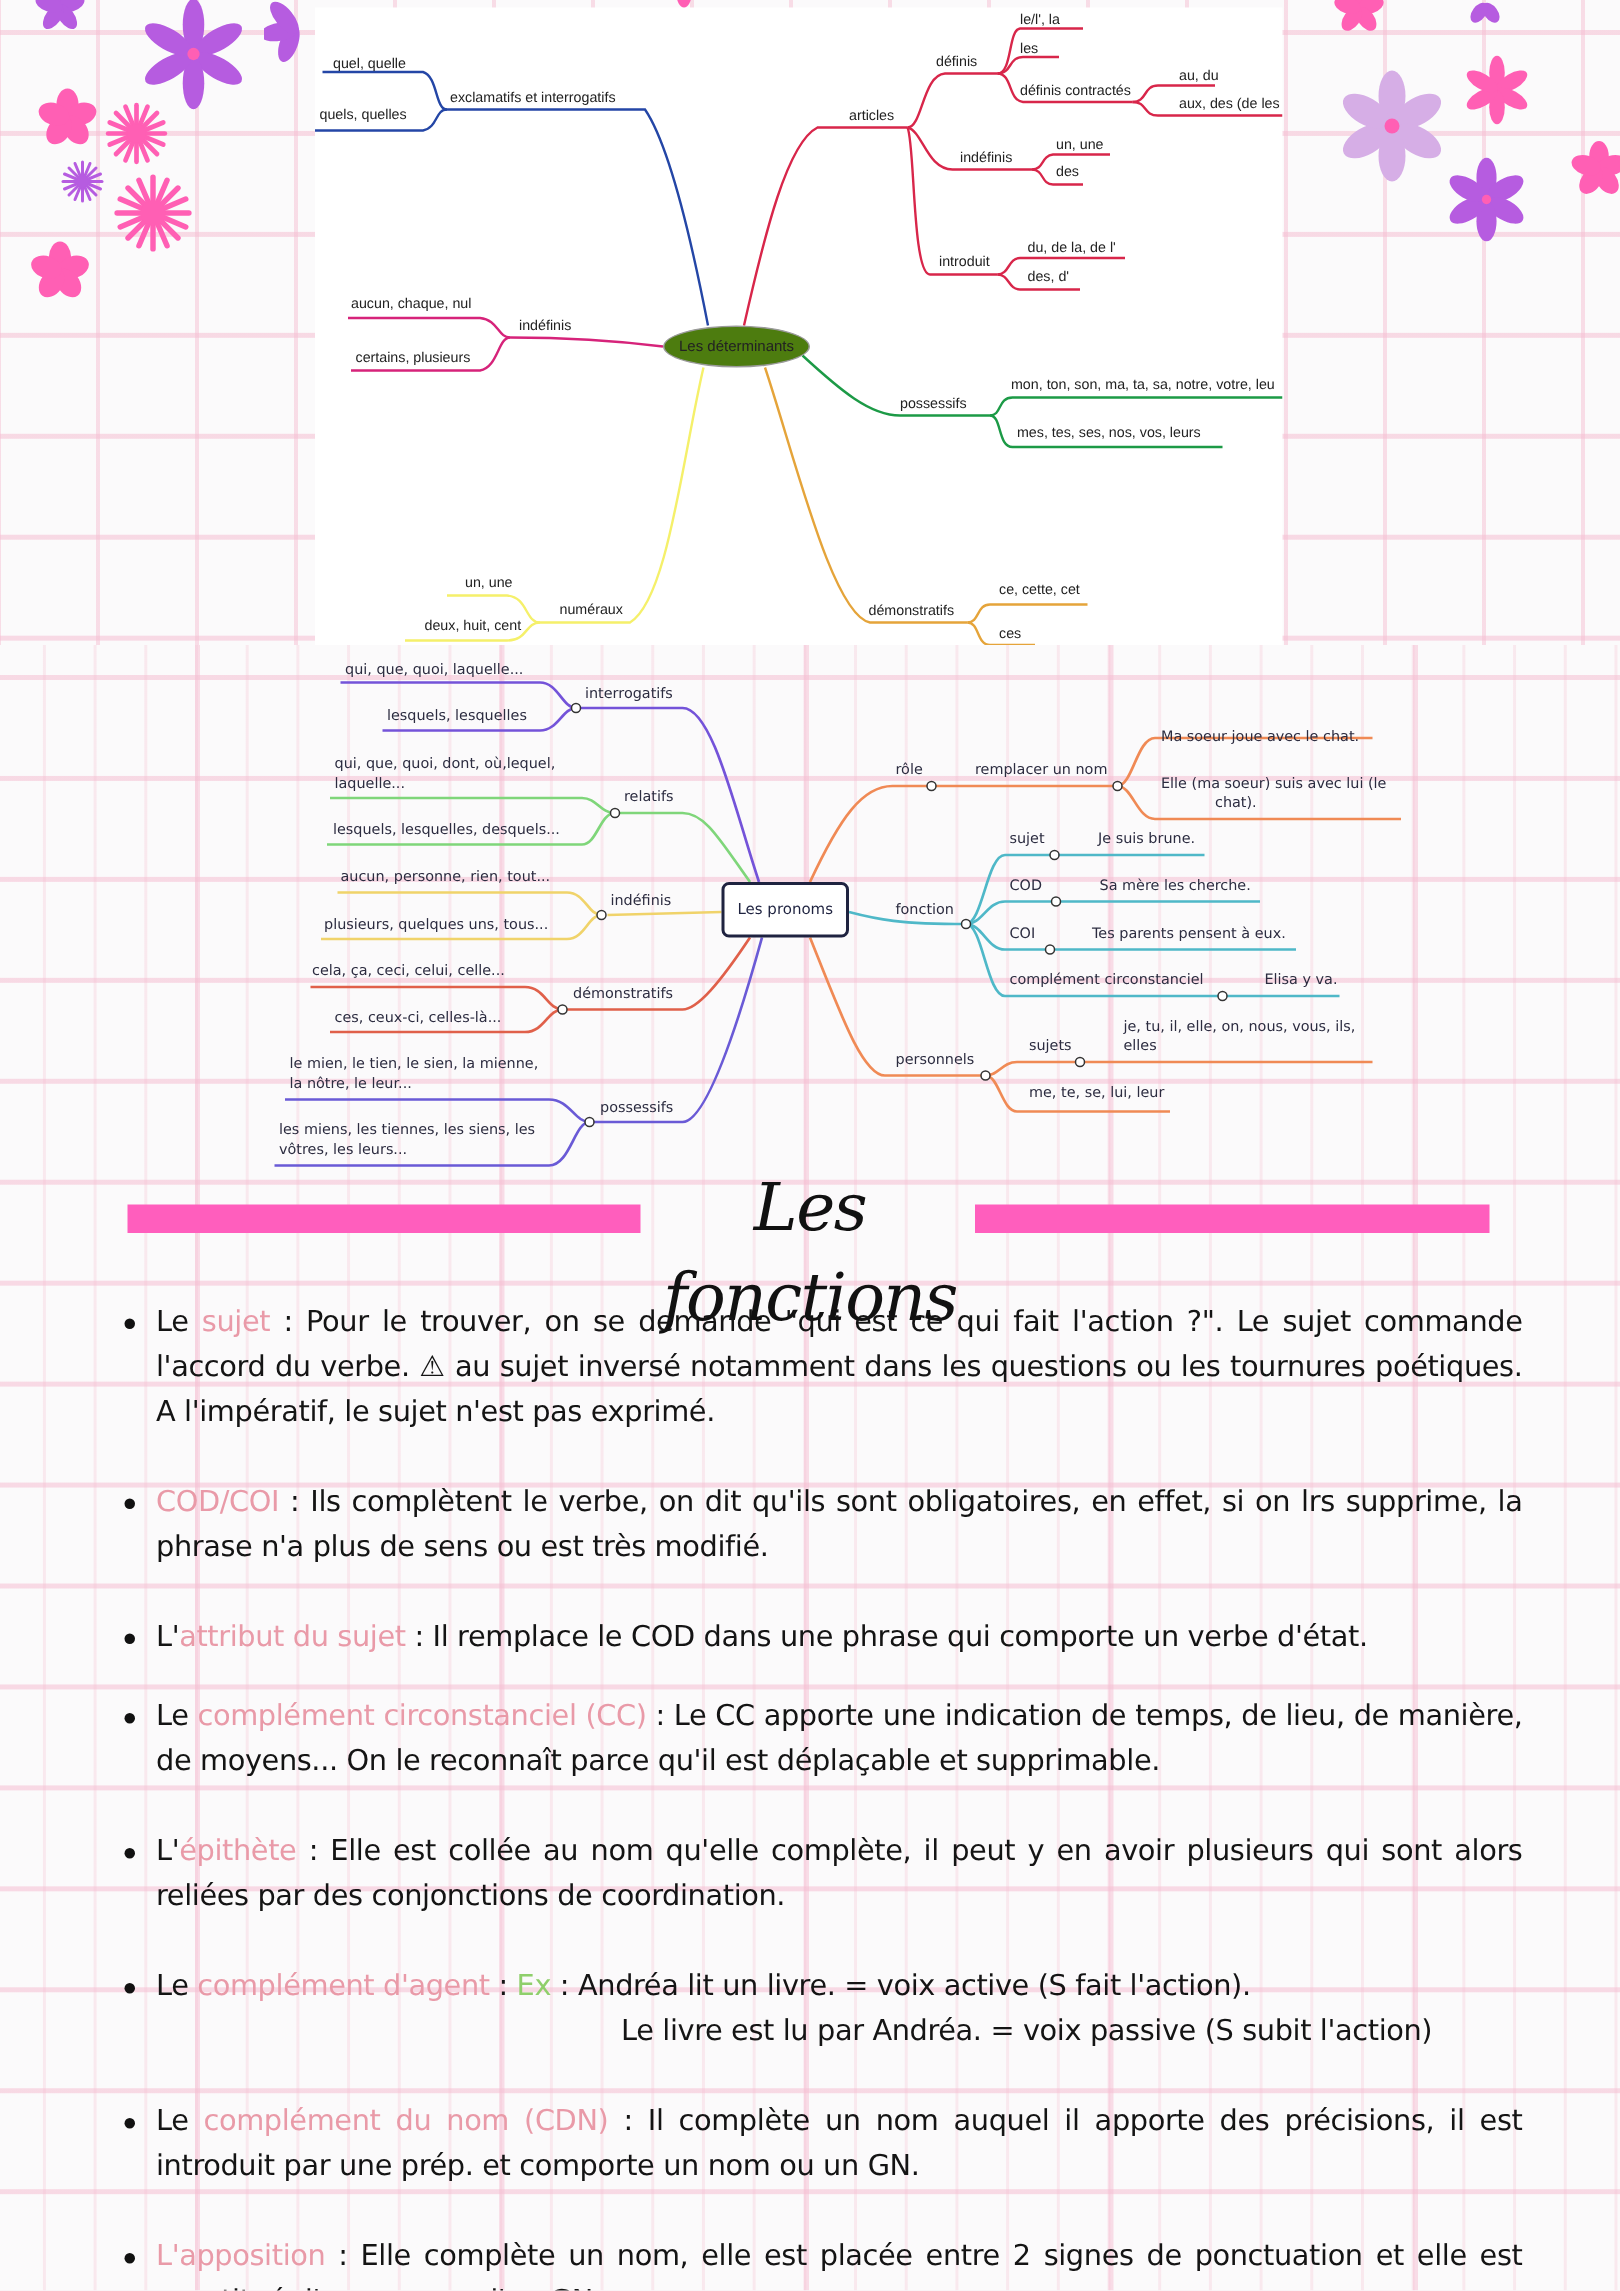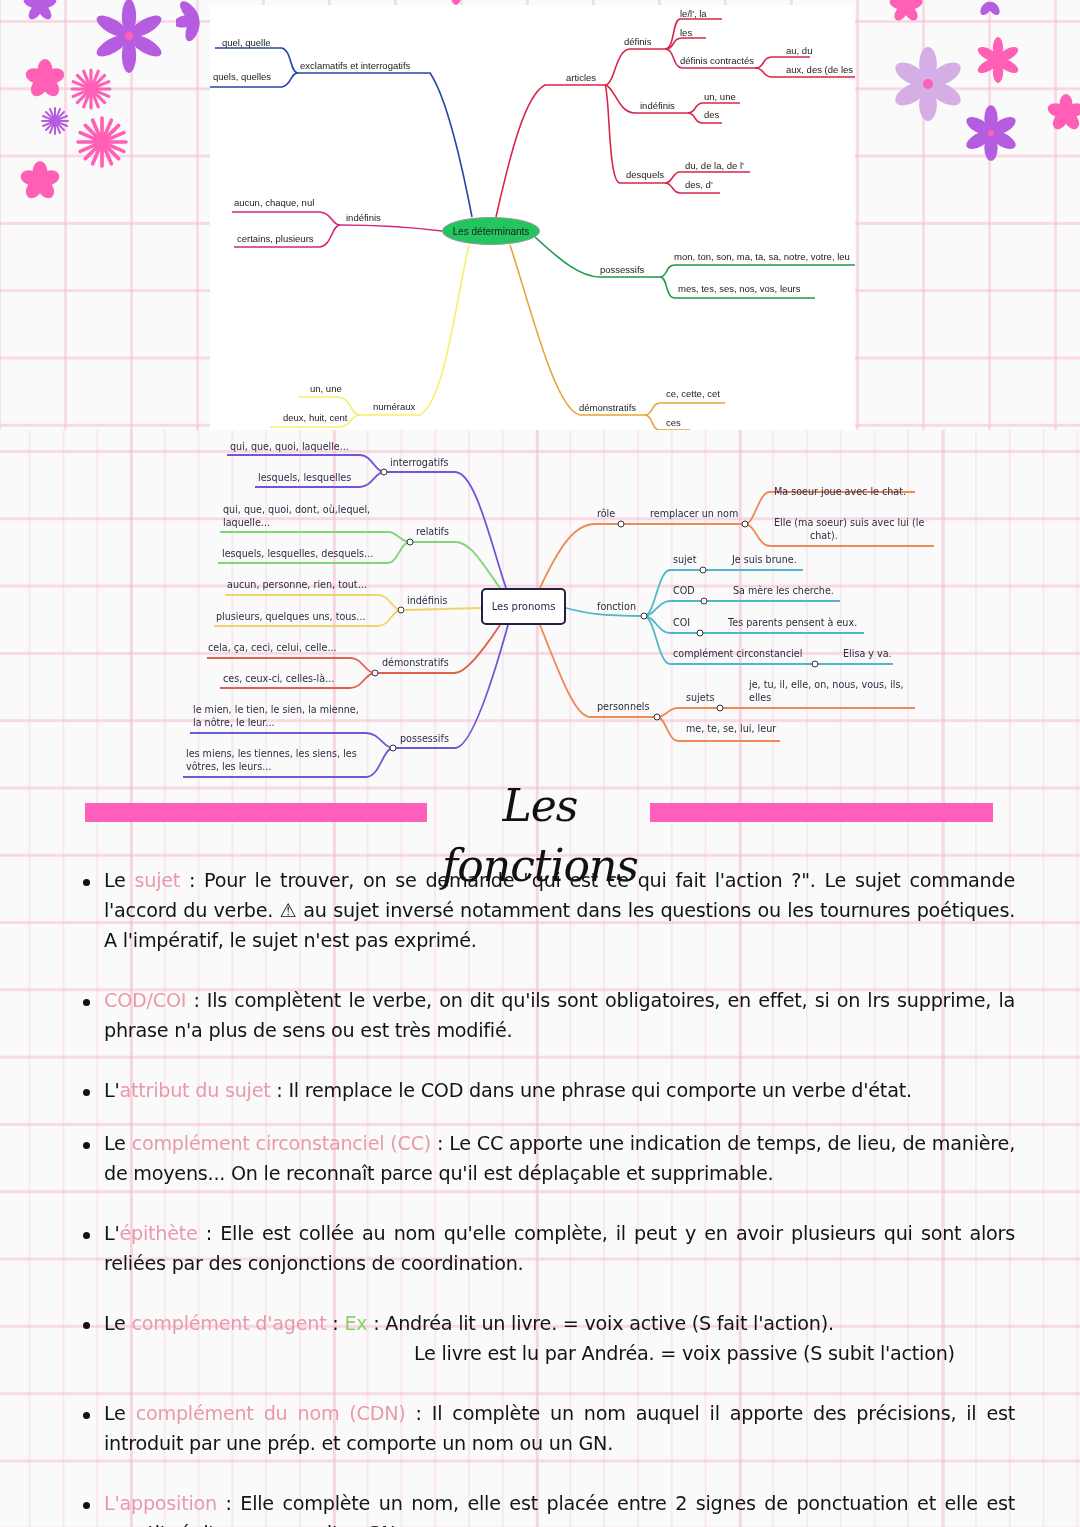--- a/index.html
+++ b/index.html
@@ -40,21 +40,21 @@
     background: #ffffff; z-index: 1;
   }
   .det-panel svg { position: absolute; left: 0; top: 0; }
   .det-label {
     position: absolute; font-family: "Liberation Sans", sans-serif;
     font-size: 9.5px; color: #222; white-space: nowrap; line-height: 11px;
   }
   .det-center {
     position: absolute; left: 232px; top: 212px; width: 98px; height: 28px;
     border: 1px solid #9a9a9a; border-radius: 50%;
-    background: #22c55e; display: flex; align-items: center; justify-content: center;
+    background: #4d7c0f; display: flex; align-items: center; justify-content: center;
     font-family: "Liberation Sans", sans-serif; font-size: 10px; color: #222;
   }
 
   
   .pro-map { position: absolute; left: 0; top: 430px; width: 1080px; height: 350px; z-index: 1; }
   .pro-map svg { position: absolute; left: 0; top: 0; }
   .pro-label {
     position: absolute; font-family: "DejaVu Sans", sans-serif;
     font-size: 9.6px; color: #2c2c40; white-space: nowrap; line-height: 13px;
   }
@@ -309,21 +309,21 @@
   <span class="det-label" style="left:356px;top:67px">articles</span>
   <span class="det-label" style="left:414px;top:31px">définis</span>
   <span class="det-label" style="left:470px;top:3px">le/l', la</span>
   <span class="det-label" style="left:470px;top:22px">les</span>
   <span class="det-label" style="left:470px;top:50px">définis contractés</span>
   <span class="det-label" style="left:576px;top:40px">au, du</span>
   <span class="det-label" style="left:576px;top:59px">aux, des (de les</span>
   <span class="det-label" style="left:430px;top:95px">indéfinis</span>
   <span class="det-label" style="left:494px;top:86px">un, une</span>
   <span class="det-label" style="left:494px;top:104px">des</span>
-  <span class="det-label" style="left:416px;top:164px">desquels</span>
+  <span class="det-label" style="left:416px;top:164px">introduit</span>
   <span class="det-label" style="left:475px;top:155px">du, de la, de l'</span>
   <span class="det-label" style="left:475px;top:174px">des, d'</span>
 
   <span class="det-label" style="left:390px;top:259px">possessifs</span>
   <span class="det-label" style="left:464px;top:246px">mon, ton, son, ma, ta, sa, notre, votre, leu</span>
   <span class="det-label" style="left:468px;top:278px">mes, tes, ses, nos, vos, leurs</span>
 
   <span class="det-label" style="left:369px;top:397px">démonstratifs</span>
   <span class="det-label" style="left:456px;top:383px">ce, cette, cet</span>
   <span class="det-label" style="left:456px;top:412px">ces</span>

